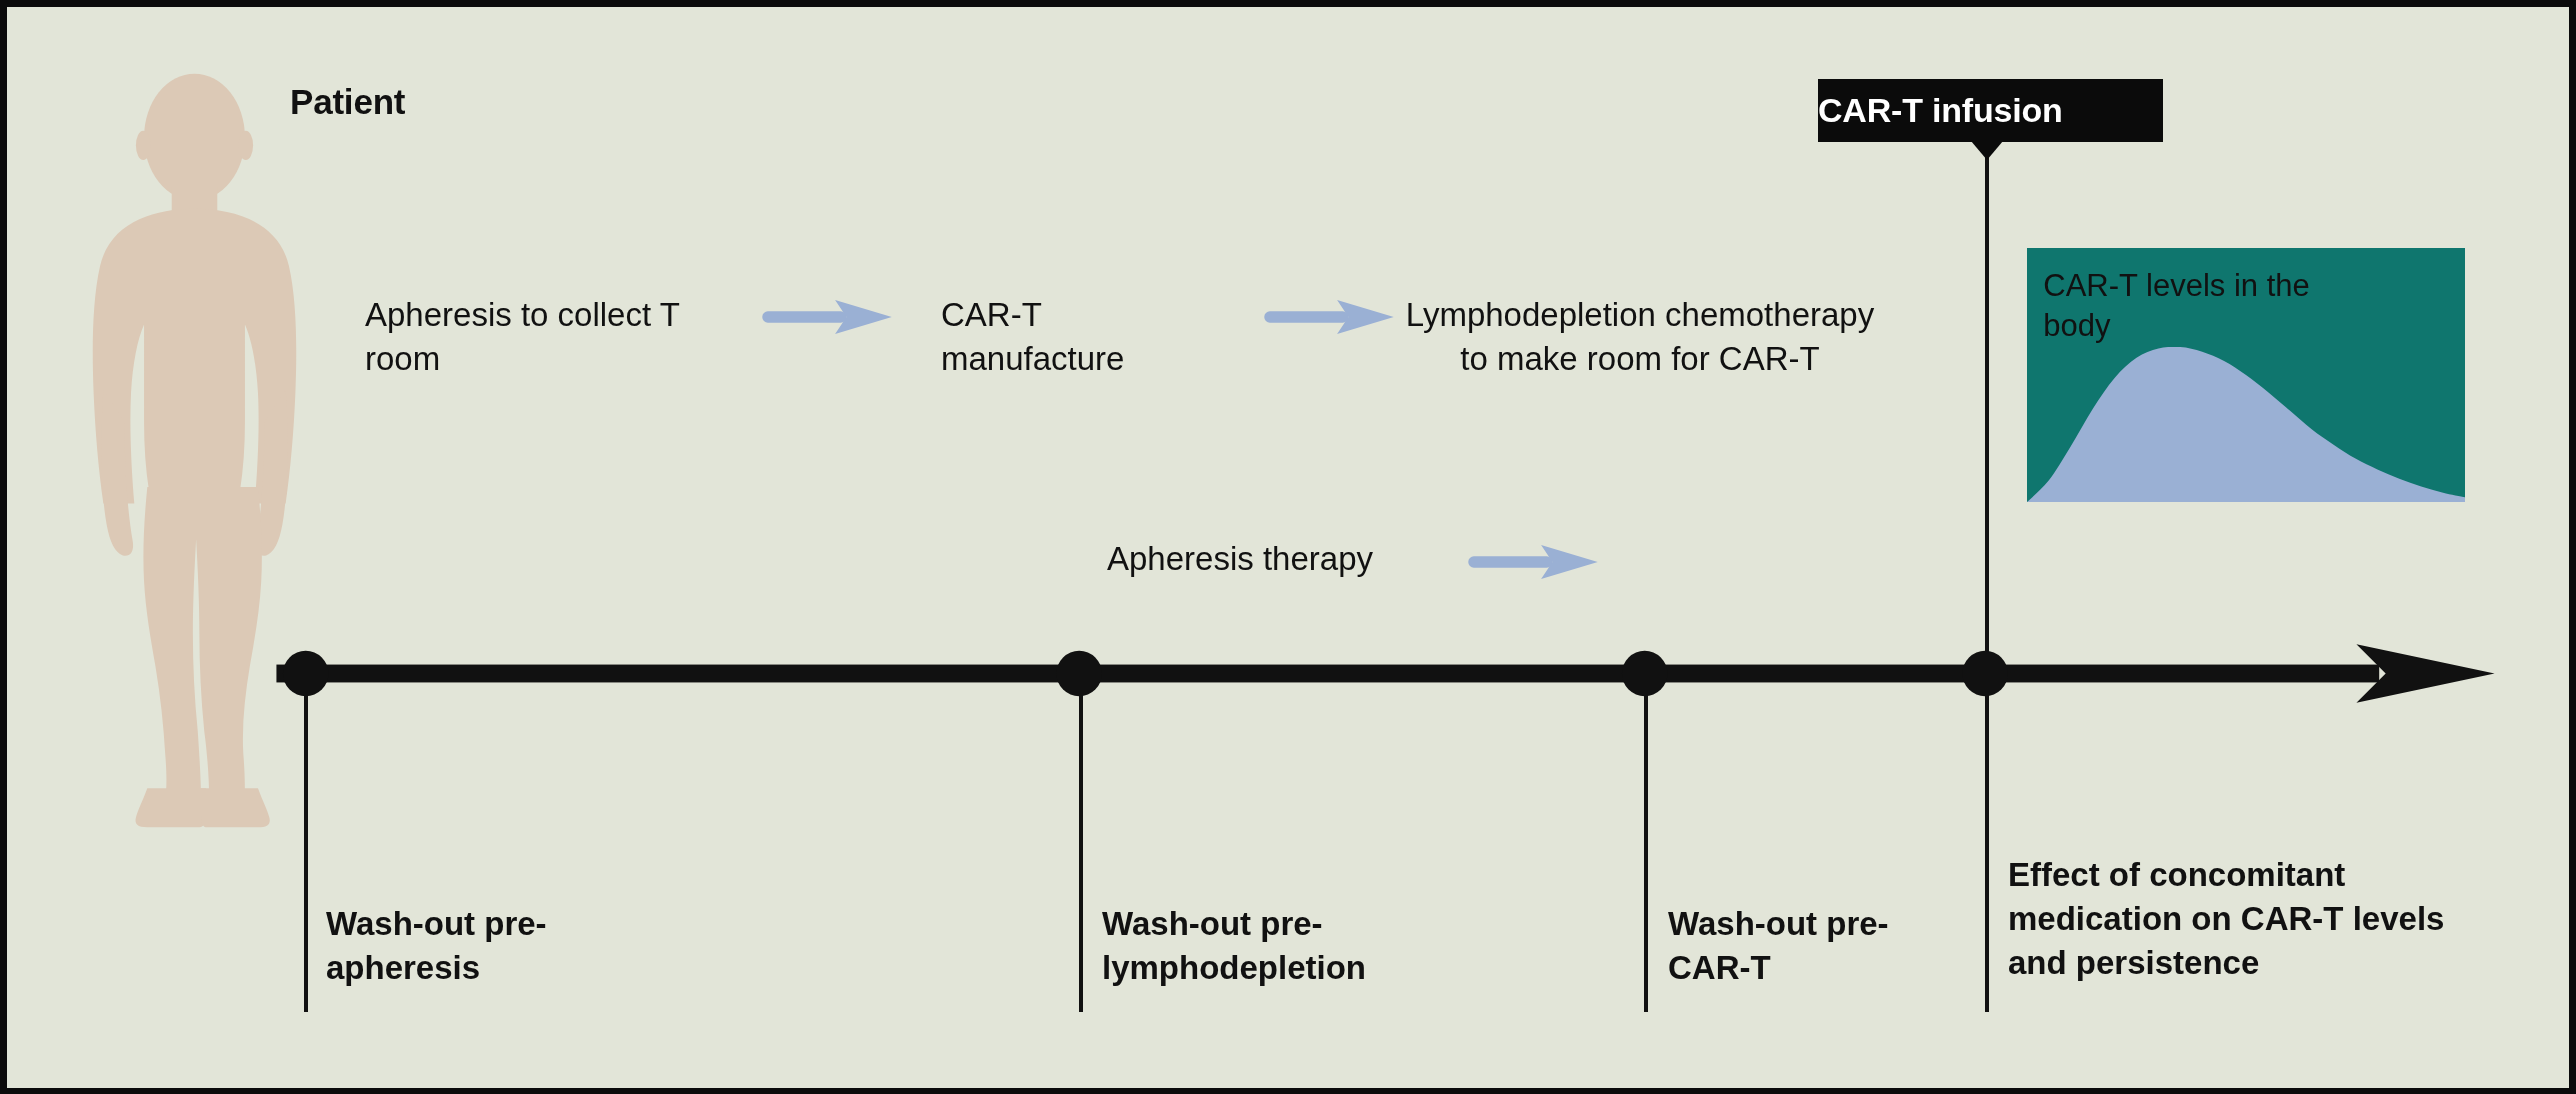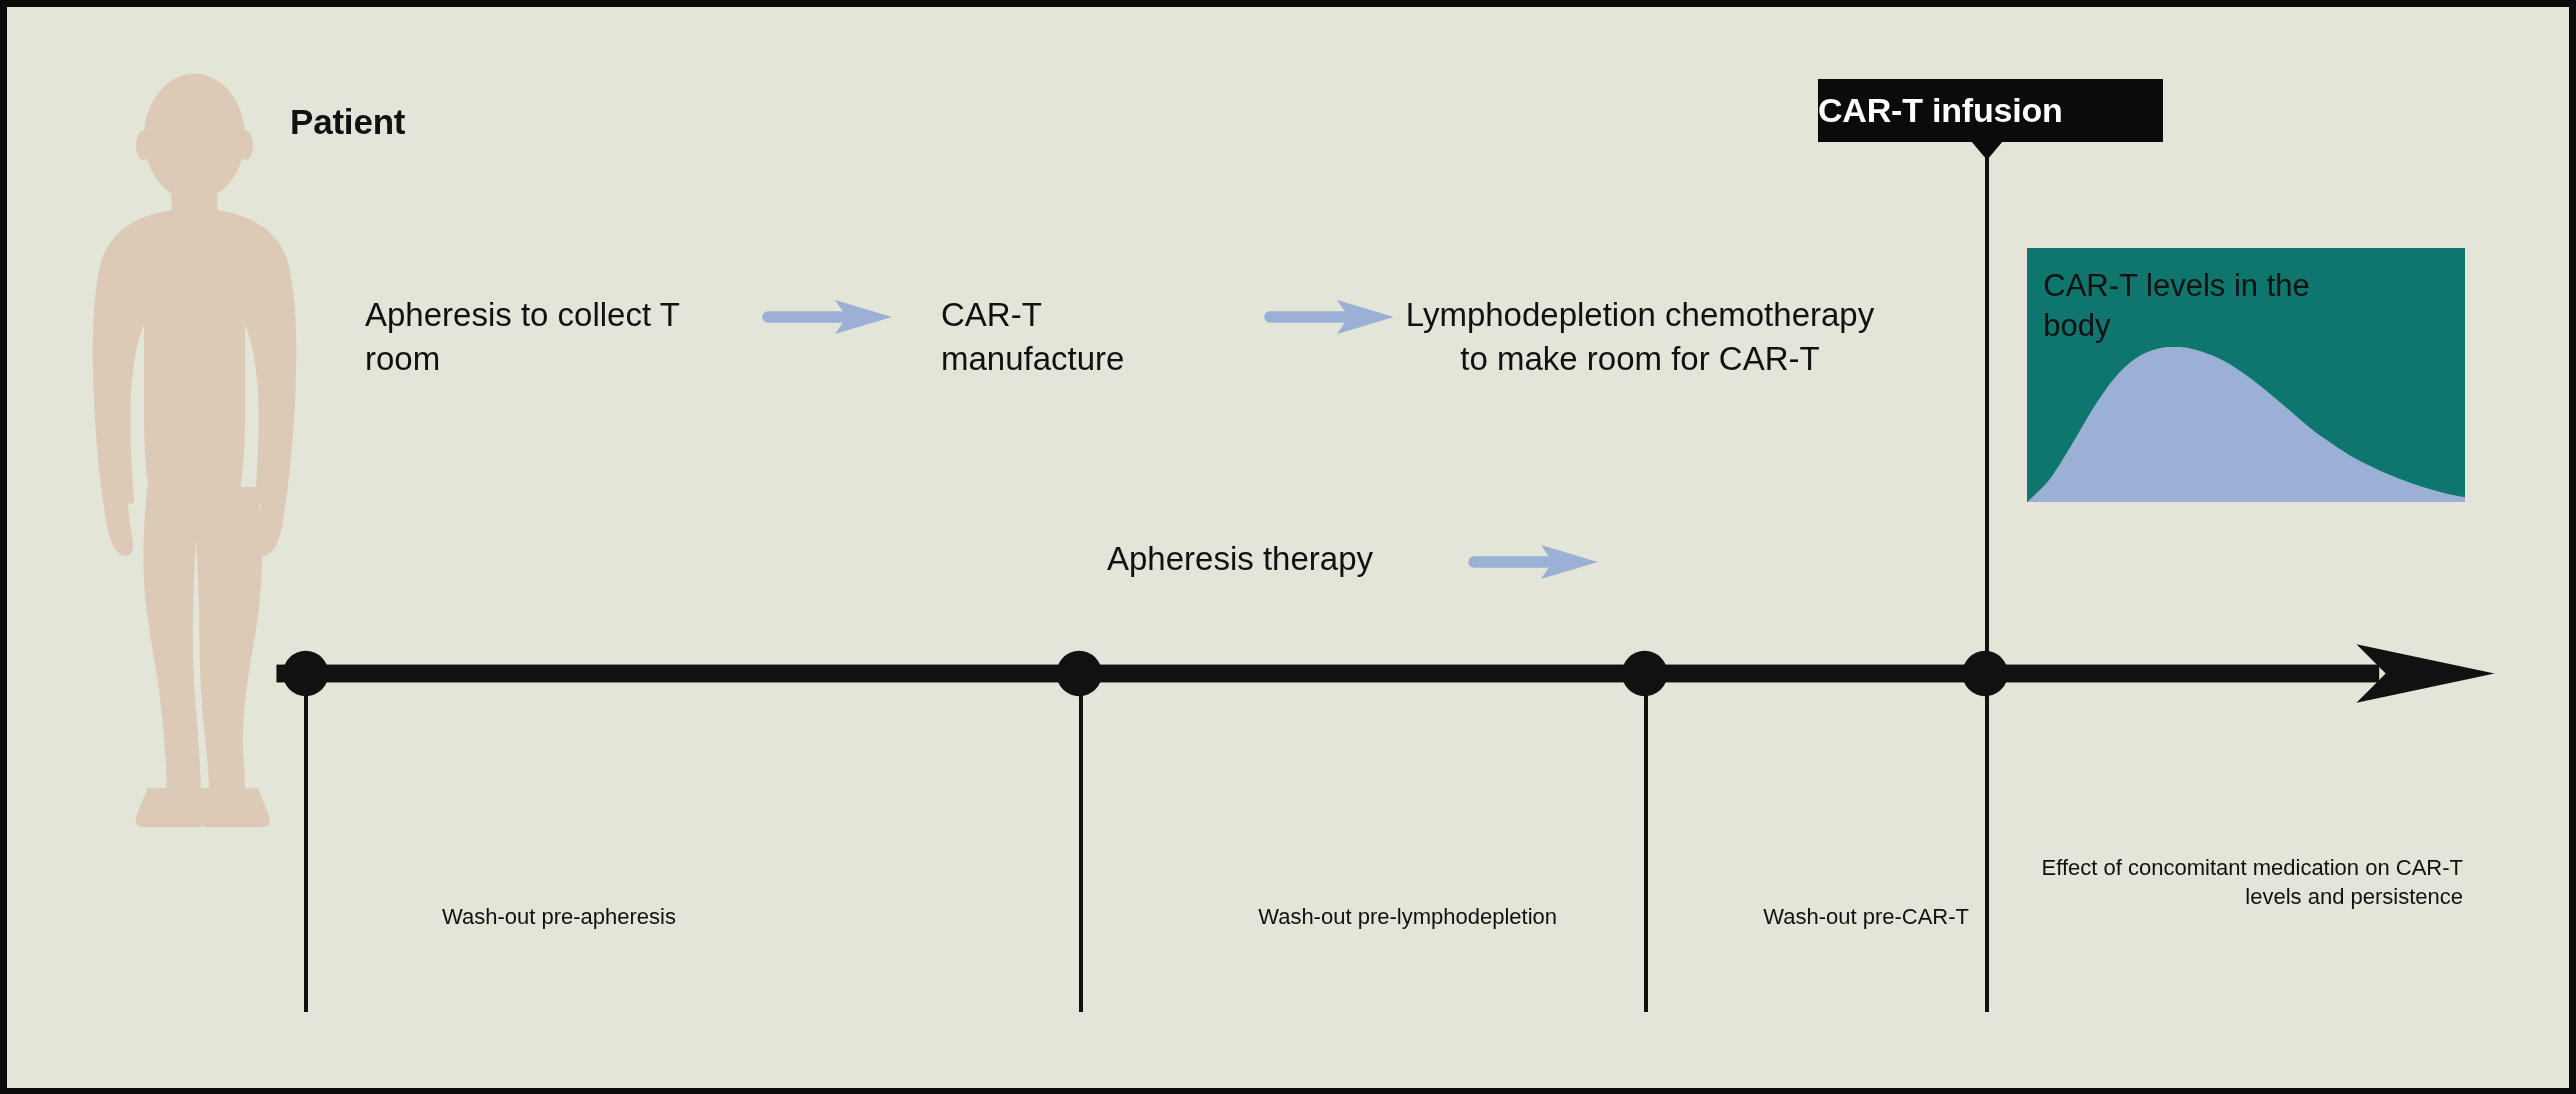--- a/index.html
+++ b/index.html
@@ -27,21 +27,20 @@
     height: 773px;
   }
   #patient-label {
     left: 283px;
     top: 75px;
     font-size: 35px;
     font-weight: bold;
     color: #111111;
     letter-spacing: -0.2px;
     white-space: nowrap;
-    margin-top: 20px;
   }
 
   
   .proc-text {
     color: #111111;
     font-size: 33px;
     line-height: 1.33;
     font-weight: 400;
   }
   #proc-apheresis { left: 358px; top: 286px; width: 382px; }
@@ -81,24 +80,23 @@
     left: 1978px;
     top: 130px;
     width: 4.1px;
     height: 538px;
     background: #111111;
   }
 
   
   .bottom-label {
     color: #111111;
-    font-size: 22px;
+    font-size: 33px;
     line-height: 1.33;
-    font-weight: 400;
-    text-align: right;
+    font-weight: 700;
   }
   #label-washout-apheresis { left: 319px; top: 895px; width: 350px; }
   #label-washout-lympho   { left: 1095px; top: 895px; width: 455px; }
   #label-washout-cart     { left: 1661px; top: 895px; width: 301px; }
   #label-effect-conmeds   { left: 2001px; top: 846px; width: 455px; }
 
   
   #infusion-badge {
     left: 1811px;
     top: 72px;

